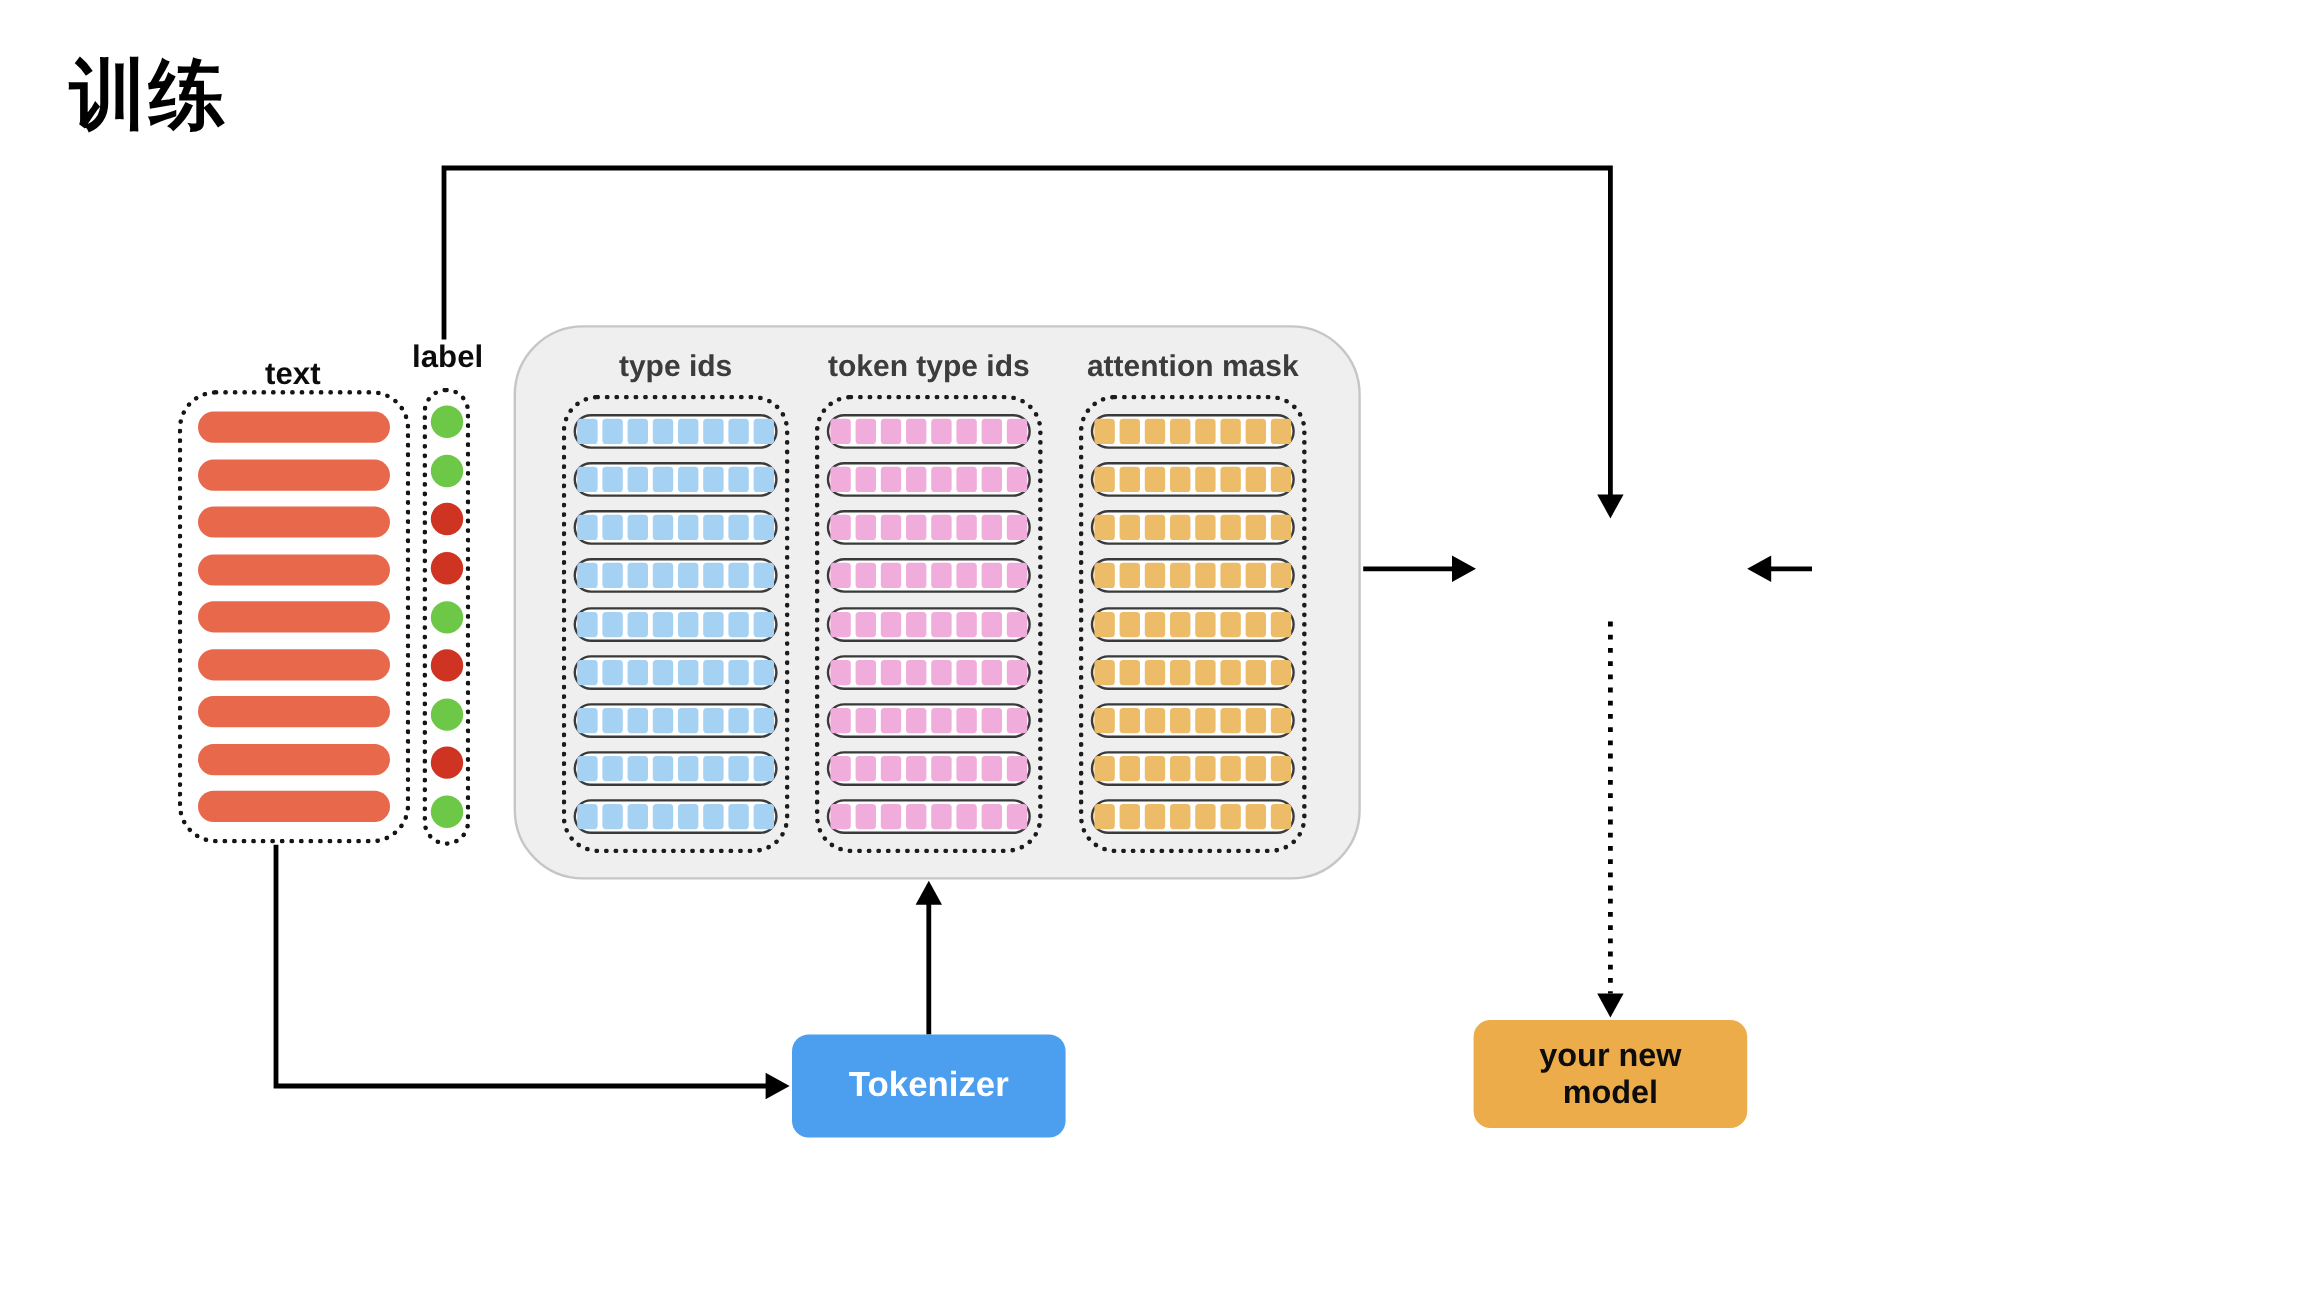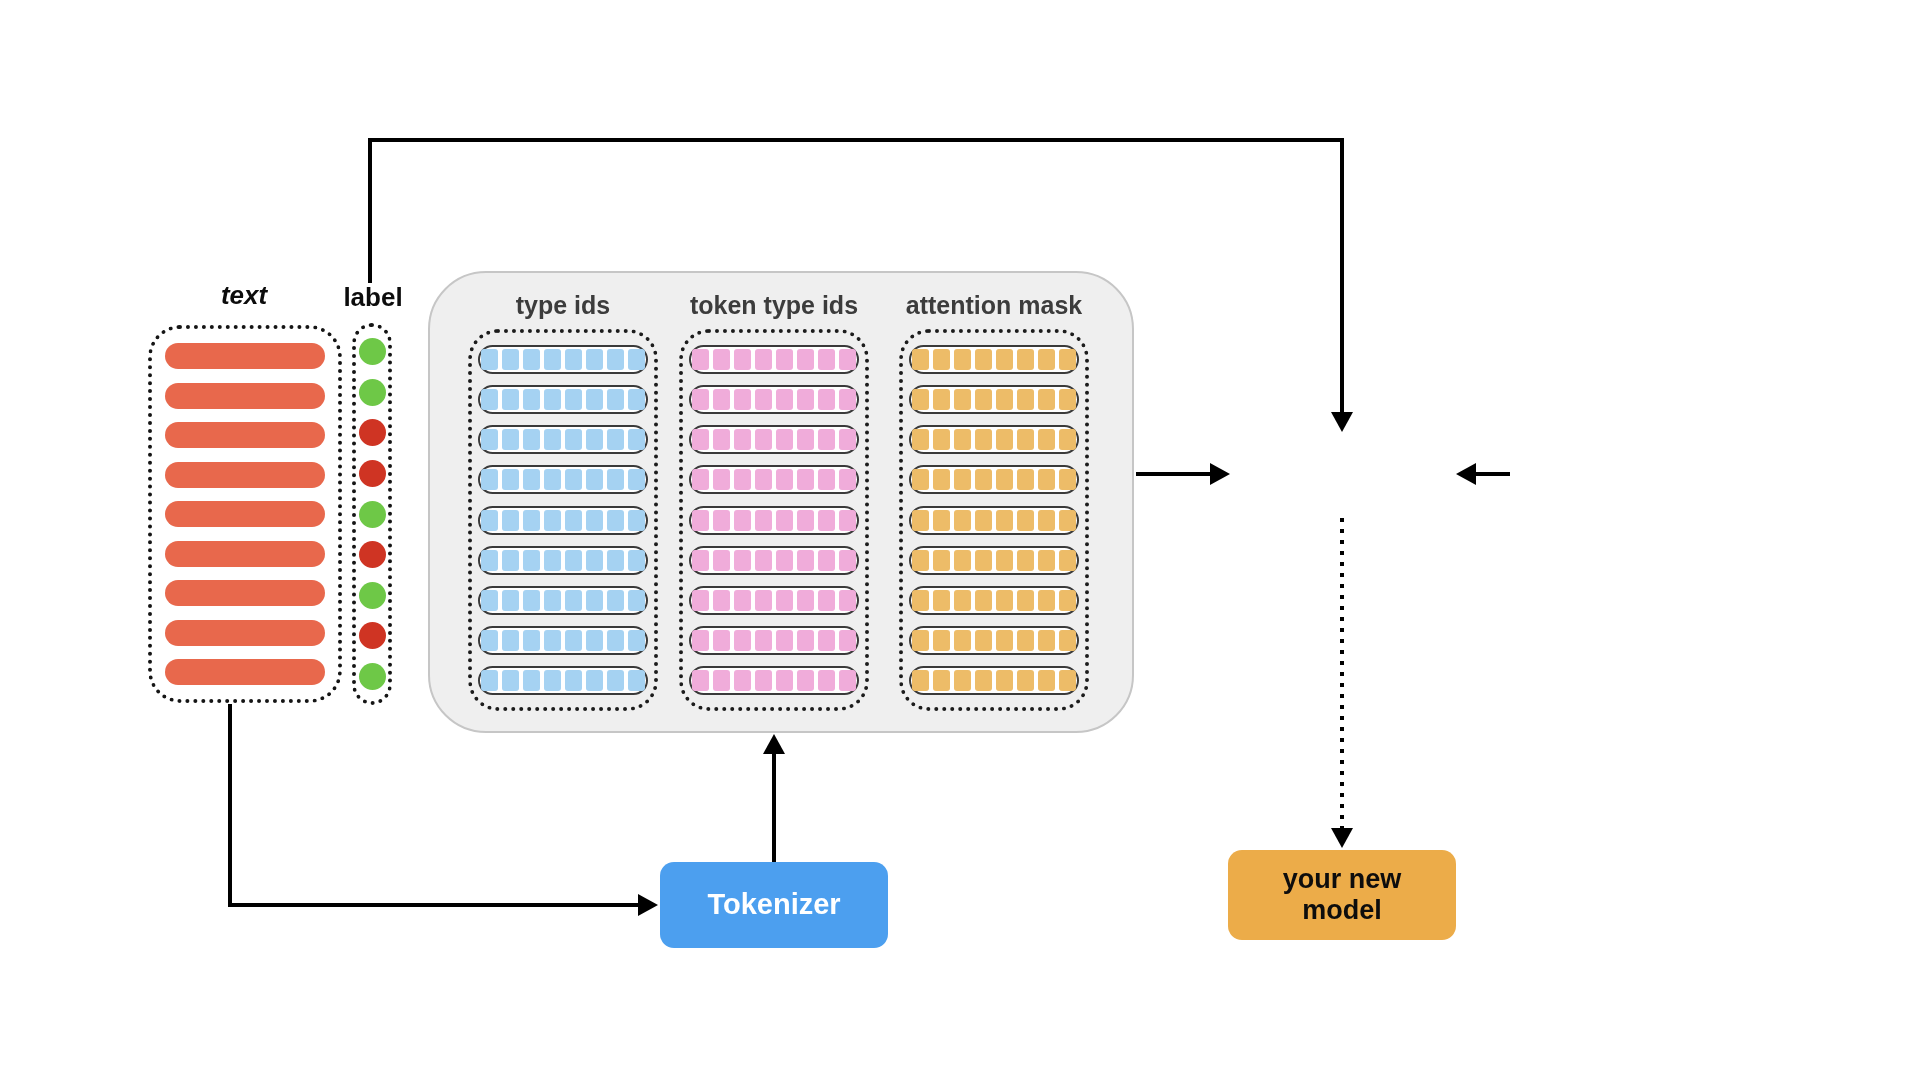--- a/index.html
+++ b/index.html
@@ -3,21 +3,21 @@
 <meta charset="utf-8">
 <style>
   * { margin:0; padding:0; box-sizing:border-box; }
   html,body { background:#ffffff; }
   body { font-family:"Liberation Sans", sans-serif; }
   .canvas { position:relative; width:1920px; height:1080px; background:#ffffff; overflow:hidden; }
 
   .page-title { position:absolute; left:58px; top:36px; font-size:64px; font-weight:900; color:#000; letter-spacing:2px; }
 
   .col-head { position:absolute; font-size:26px; font-weight:700; color:#0c0c0c; text-align:center; }
-  .head-text  { left:148px; width:192px; top:280px;font-style:italic; }
+  .head-text  { left:148px; width:192px; top:296px; }
   .head-label { left:332px; width:82px;  top:282px; }
 
   
   .text-box { position:absolute; left:148px; top:325px; width:194px; height:378px;
               border:4px dotted #151515; border-radius:32px;
               display:flex; flex-direction:column; justify-content:space-between; padding:14px 13px; }
   .text-bar { height:26px; border-radius:13px; }
 
   
   .label-box { position:absolute; left:352px; top:323px; width:40px; height:382px;
@@ -70,20 +70,21 @@
     <line class="dotted-wire" x1="1342" y1="518" x2="1342" y2="828"></line>
     <polygon points="1331,828 1353,828 1342,848"></polygon>
 
     <polyline points="230,704 230,905 640,905"></polyline>
     <polygon points="638,894 638,916 658,905"></polygon>
 
     <line x1="774" y1="862" x2="774" y2="752"></line>
     <polygon points="763,754 785,754 774,734"></polygon>
   </svg>
 
+  <div class="page-title">训练</div>
 
   <div class="col-head head-text">text</div>
   <div class="col-head head-label">label</div>
 
   <div class="text-box">
       <div class="text-bar" style="background: rgb(232, 104, 76);"></div>
       <div class="text-bar" style="background: rgb(232, 104, 76);"></div>
       <div class="text-bar" style="background: rgb(232, 104, 76);"></div>
       <div class="text-bar" style="background: rgb(232, 104, 76);"></div>
       <div class="text-bar" style="background: rgb(232, 104, 76);"></div>

